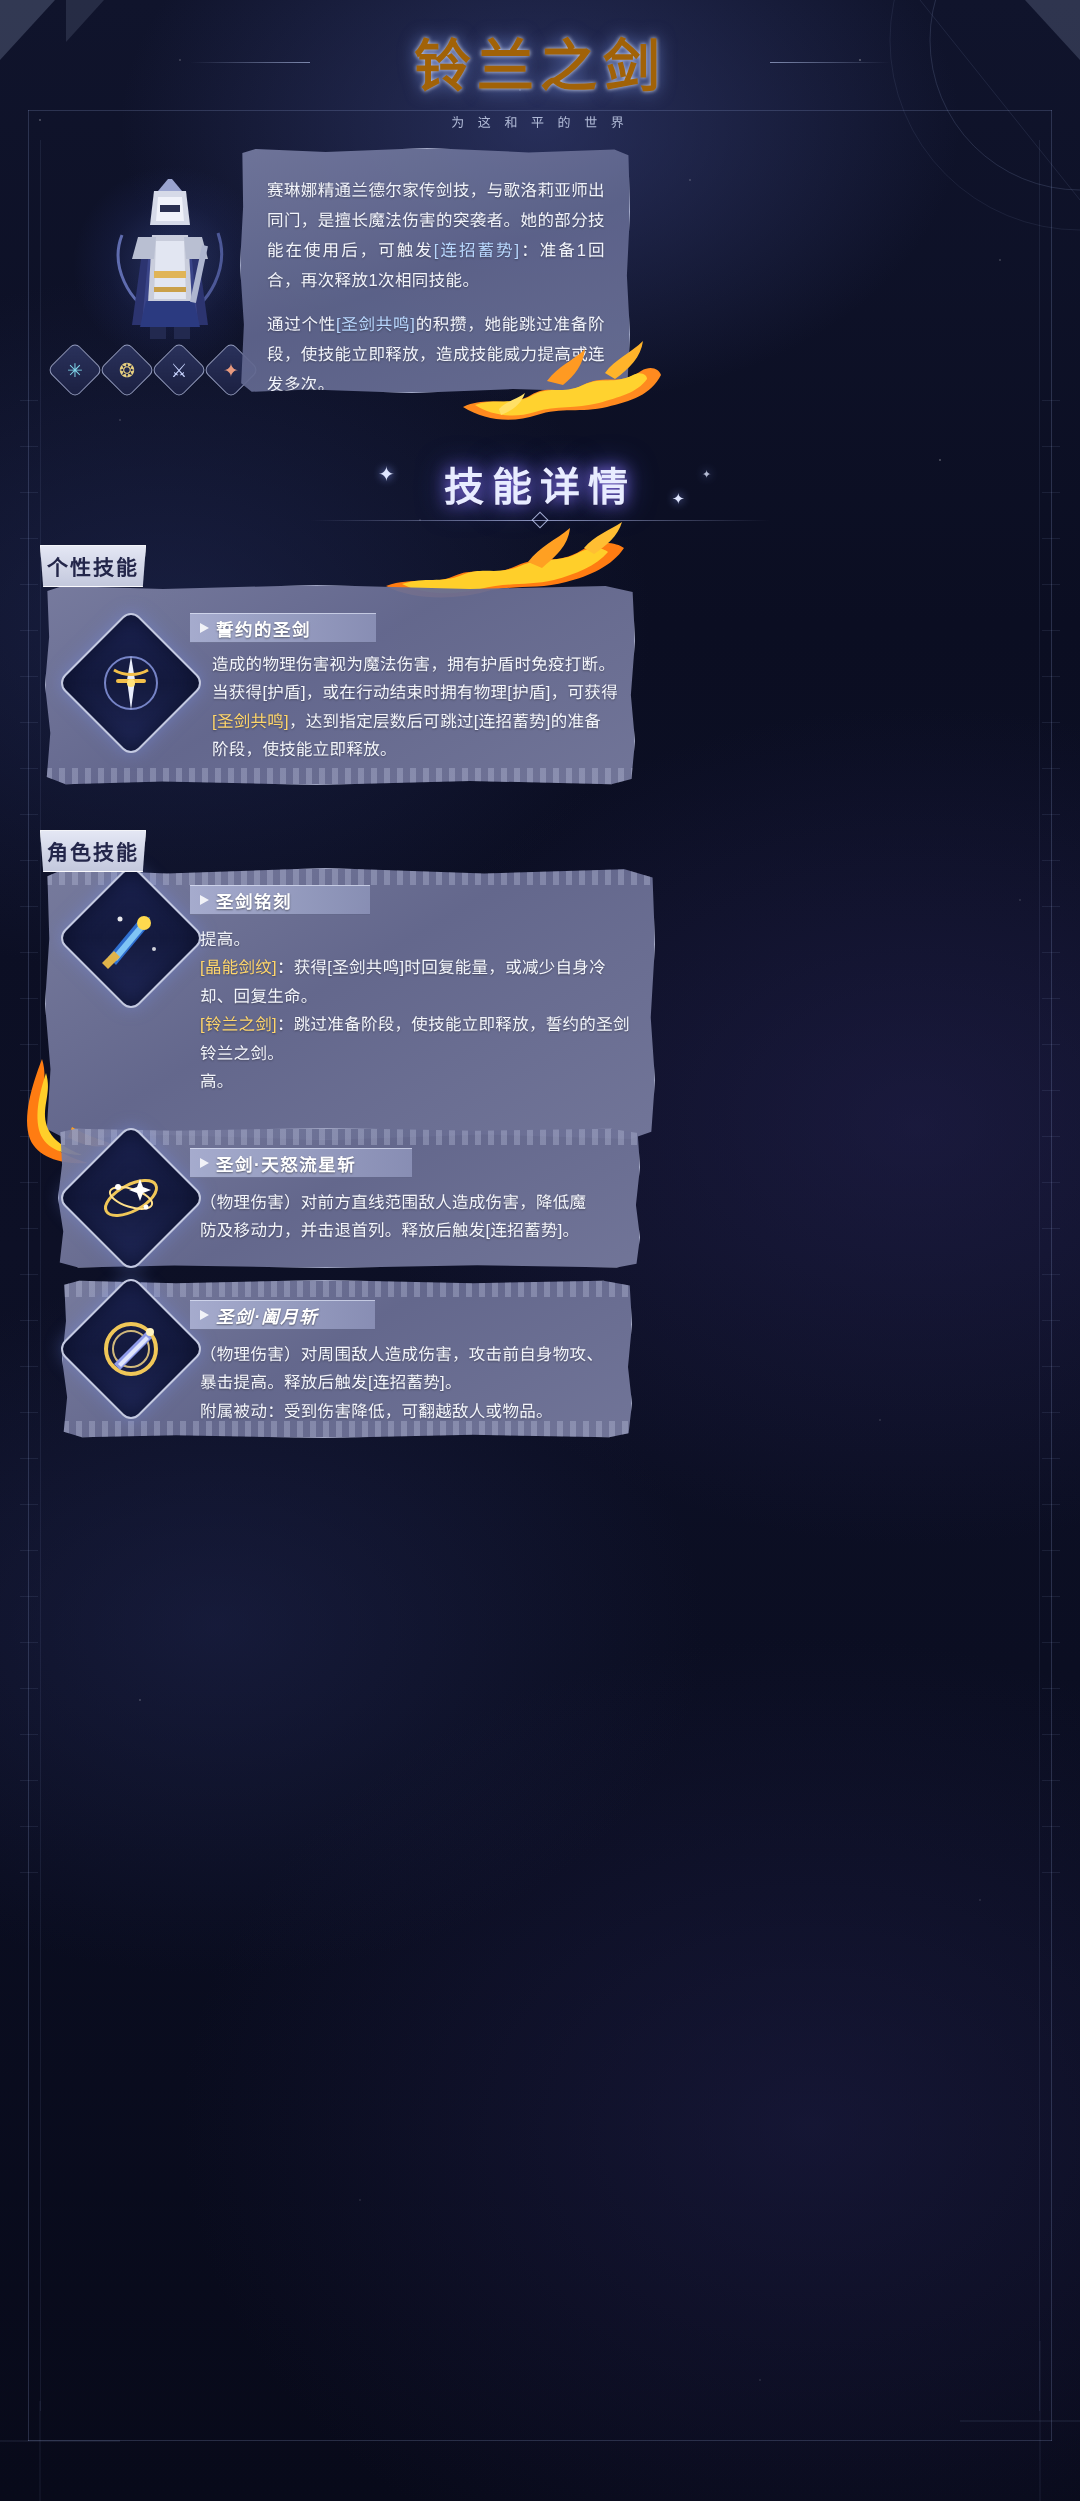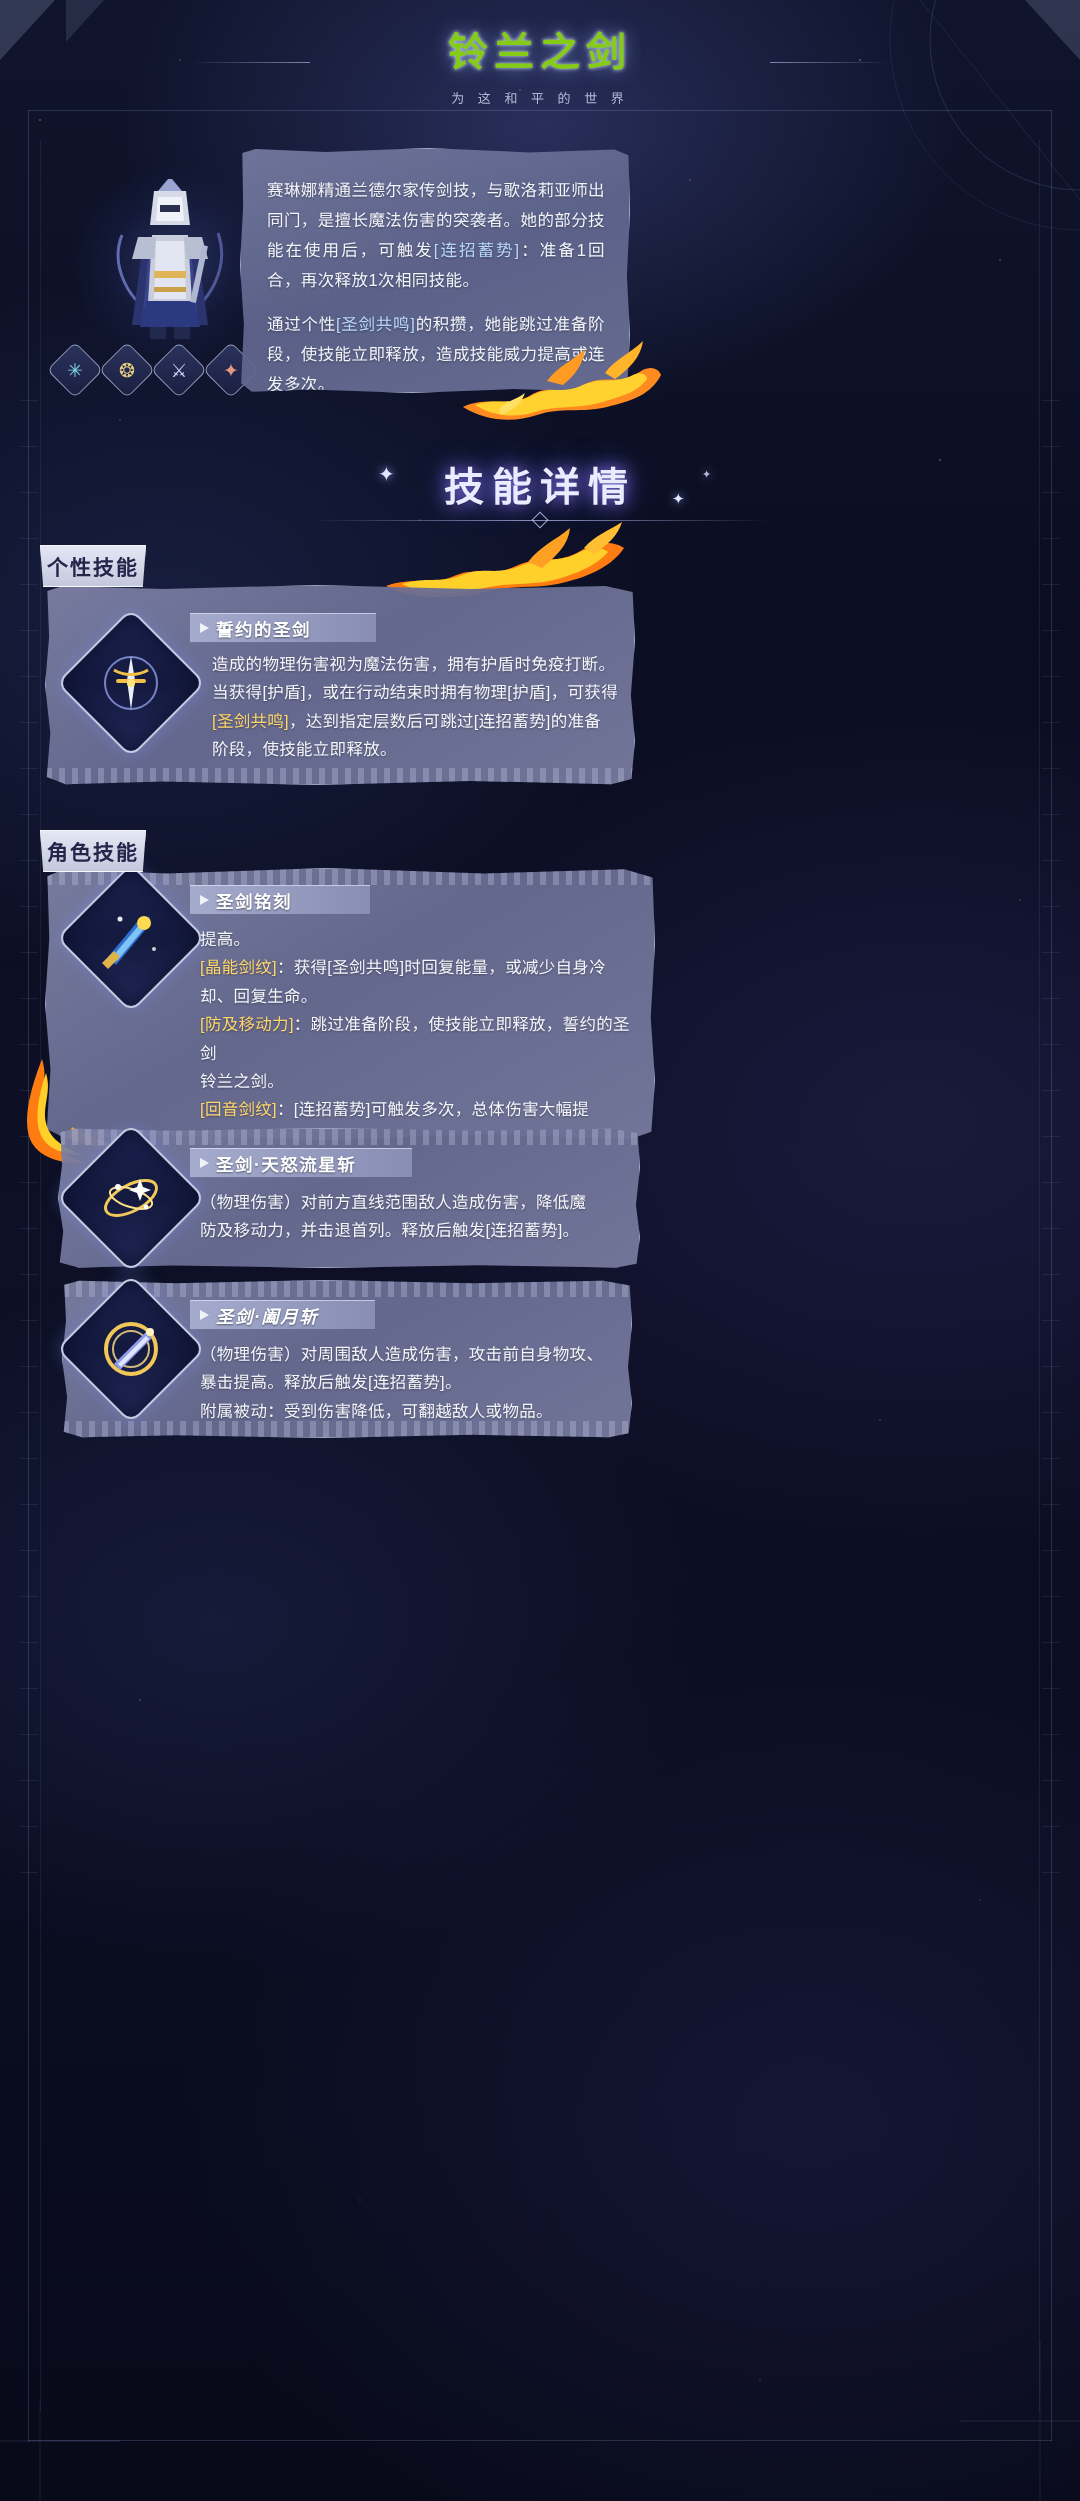--- a/index.html
+++ b/index.html
@@ -70,23 +70,23 @@
   }
   .diamond-strip.right { left: auto; right: 20px; }
 
   
   .logo-wrap {
     position: absolute; top: 20px; left: 0; right: 0;
     text-align: center;
   }
   .logo-main {
     font-family: Liberation Sans, sans-serif;
-    font-size: 40px;
+    font-size: 57px;
     letter-spacing: 6px;
-    color: #84cc16;
+    color: #a16207;
     font-weight: bold;
     text-shadow: 0 0 18px rgba(140,170,255,0.75), 0 0 4px rgba(255,255,255,0.9);
   }
   .logo-sub {
     margin-top: 10px;
     font-size: 13px;
     letter-spacing: 5px;
     color: #c8d2ec;
     opacity: 0.85;
   }
@@ -432,23 +432,22 @@
       <circle cx="26" cy="18" r="2.5" fill="#ffffff" opacity=".9"></circle>
       <circle cx="60" cy="48" r="2" fill="#ffffff" opacity=".8"></circle>
     </svg>
   </div>
 </div>
 <div class="card-ribbon" style="left:190px; top:885px; width:180px;">圣剑铭刻</div>
 <div class="card-text" style="left:200px; top:925px; width:440px;">
   <div>提高。</div>
   <div><span class="hl-gold">[晶能剑纹]</span><span>：获得[圣剑共鸣]时回复能量，或减少自身冷</span></div>
   <div>却、回复生命。</div>
-  <div><span class="hl-gold">[防及移动力]</span><span>：跳过准备阶段，使技能立即释放，誓约的圣剑</span></div>
+  <div><span class="hl-gold">[铃兰之剑]</span><span>：跳过准备阶段，使技能立即释放，誓约的圣剑</span></div>
   <div>铃兰之剑。</div>
-  <div><span class="hl-gold">[回音剑纹]</span><span>：[连招蓄势]可触发多次，总体伤害大幅提</span></div>
   <div>高。</div>
 </div>
 
 <div class="flame" style="left:22px; top:1055px;">
   <svg width="130" height="120" viewBox="0 0 130 120">
     <path d="M20 4 C28 30 14 46 18 70 C22 92 46 102 66 108 C44 110 16 104 8 84 C0 62 10 30 20 4 Z" fill="#ff7c12"></path>
     <path d="M24 18 C30 38 20 50 24 68 C28 86 46 94 60 100 C42 100 24 94 18 78 C12 60 18 36 24 18 Z" fill="#ffcf2a"></path>
     <path d="M50 72 C62 80 78 84 92 90 C76 94 58 90 46 82 Z" fill="#ffa022"></path>
   </svg>
 </div>

